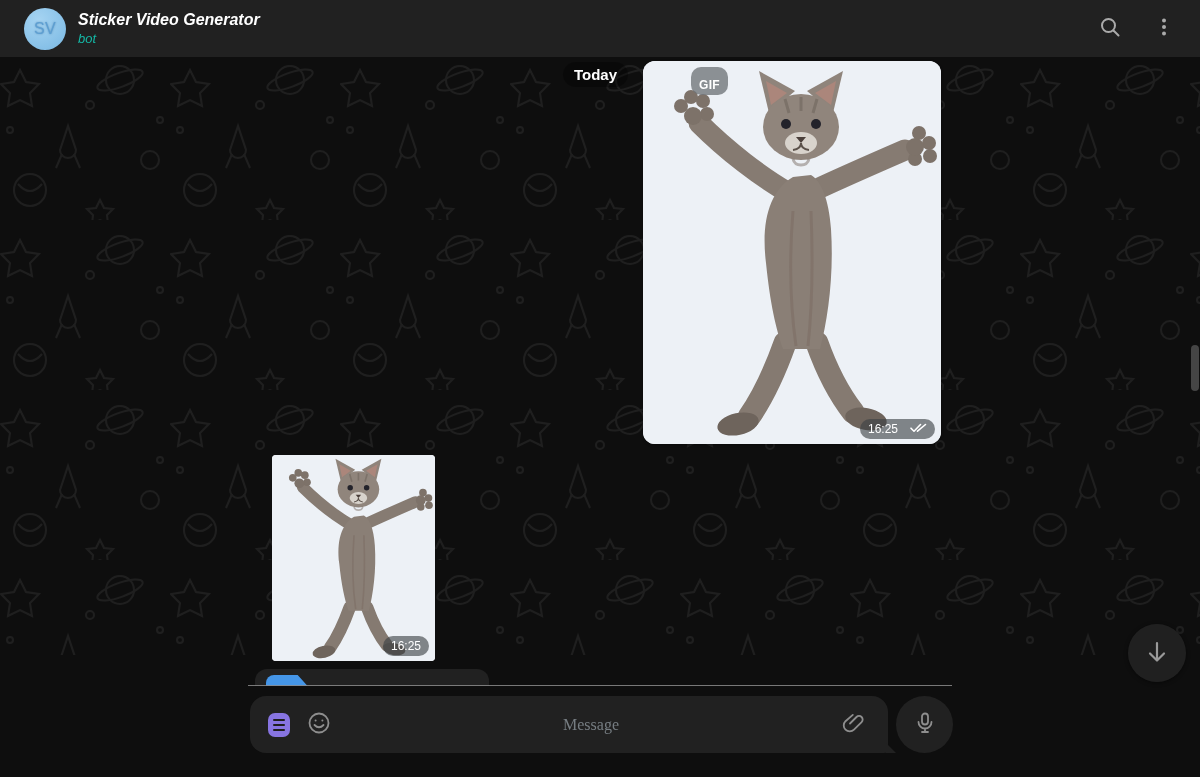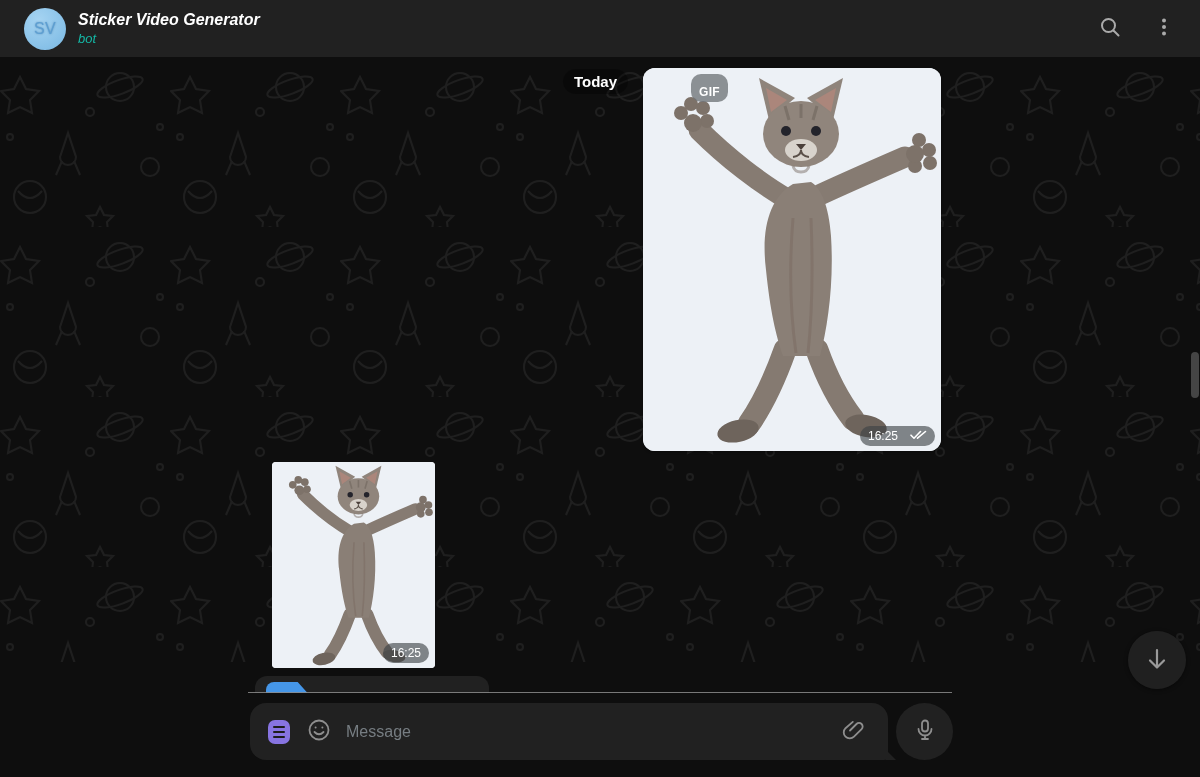--- a/index.html
+++ b/index.html
@@ -18,21 +18,21 @@
   .header-text { margin-left:12px; flex:1;font-style:italic; }
   .h-title { color:#ffffff; font-size:16px; font-weight:700; line-height:20px; }
   .h-sub   { color:#14b8a6; font-size:13px; line-height:16px; margin-top:1px; }
   .header-actions { display:flex; align-items:center; gap:14px; }
   .icon-btn { width:40px; height:40px; border:none; background:transparent; border-radius:50%;
               display:flex; align-items:center; justify-content:center; cursor:pointer; }
   .icon-btn svg { stroke:#aaaaaa; fill:none; stroke-width:2; stroke-linecap:round; }
   .icon-btn .dots circle { fill:#aaaaaa; stroke:none; }
 
   
-  .chat { position:absolute; top:57px; left:0; width:1200px; height:605px; background:#3b82f6; }
+  .chat { position:absolute; top:50px; left:0; width:1200px; height:605px; background:#3b82f6; }
   .bg-pattern { position:absolute; inset:0; width:100%; height:100%; }
 
   .date-pill { position:absolute; top:12px; left:563px; padding:4px 11px;
                background:rgba(0,0,0,.32); border-radius:13px;
                color:#ffffff; font-size:15px; font-weight:700; }
 
   .msg { position:absolute; overflow:hidden; background:#edf1f6; cursor:pointer; }
   .msg svg.cat { display:block; width:100%; height:100%; }
   .gif-msg   { left:643px; top:11px;  width:298px; height:383px; border-radius:12px;
                box-shadow:0 1px 3px rgba(0,0,0,.4); }
@@ -63,21 +63,21 @@
   .composer-bubble::after { content:""; position:absolute; right:-8px; bottom:0;
                             border-left:10px solid #212121; border-top:10px solid transparent; }
   .bot-menu-btn { width:22px; height:24px; border:none; border-radius:7px; background:#8774e1;
                   display:flex; flex-direction:column; align-items:center; justify-content:center;
                   gap:3px; cursor:pointer; margin-left:4px; }
   .bot-menu-btn i { display:block; width:12px; height:2px; background:#1d1d1d; border-radius:1px; }
   .emoji-btn { width:34px; height:34px; margin-left:12px; border:none; background:transparent;
                display:flex; align-items:center; justify-content:center; cursor:pointer; }
   .emoji-btn svg { stroke:#8e8e8e; fill:none; stroke-width:1.8; stroke-linecap:round; }
   .msg-input { flex:1; margin-left:10px; border:none; outline:none; background:transparent;
-               color:#e4e4e4; font-size:16px; font-family:Liberation Sans, sans-serif; }
+               color:#e4e4e4; font-size:16px; font-family:Liberation Serif, serif;text-align:center; }
   .msg-input::placeholder { color:#767d82; }
   .attach-btn { width:36px; height:36px; border:none; background:transparent; cursor:pointer;
                 display:flex; align-items:center; justify-content:center; }
   .attach-btn svg { stroke:#8e8e8e; fill:none; stroke-width:1.8; stroke-linecap:round; }
   .mic-btn { position:absolute; left:896px; top:646px; width:57px; height:57px; border:none;
              border-radius:50%; background:#212121; cursor:pointer;
              display:flex; align-items:center; justify-content:center; }
   .mic-btn svg { stroke:#8e8e8e; fill:none; stroke-width:1.8; stroke-linecap:round; }
 
   .scroll-down { position:absolute; left:1128px; top:574px; width:58px; height:58px; border:none;

